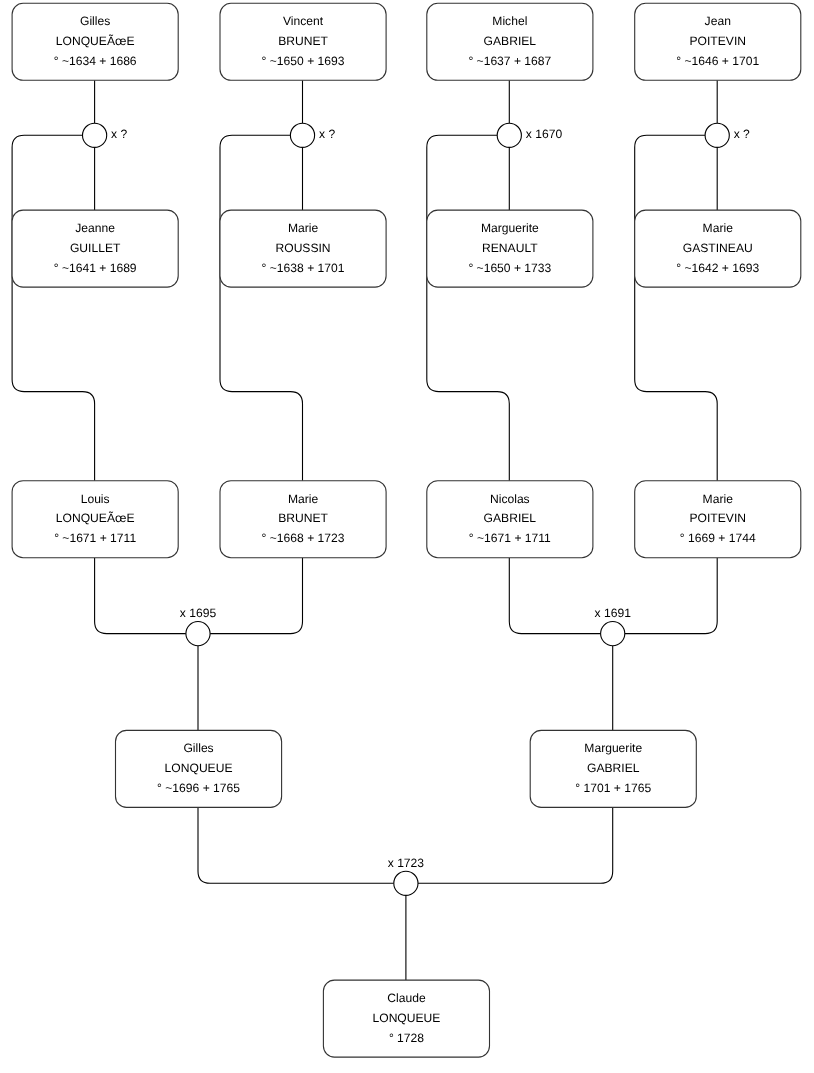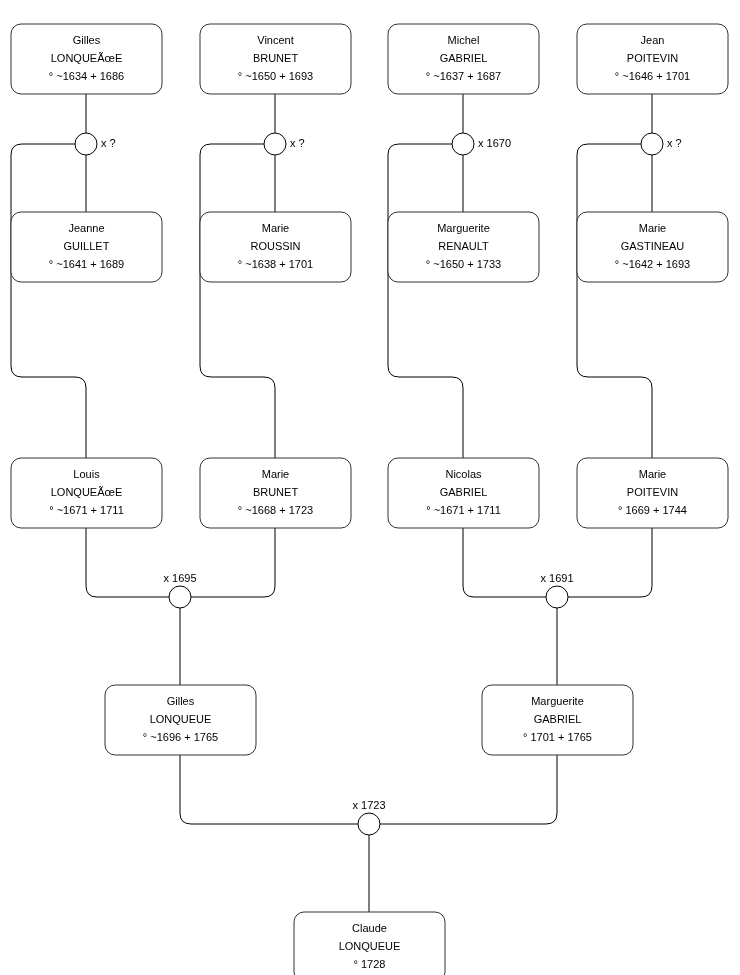--- a/index.html
+++ b/index.html
@@ -10,21 +10,20 @@
   body {
     width: 740px;
     height: 975px;
     font-family: "Liberation Sans", sans-serif;
     overflow: hidden;
   }
   #chart-root {
     position: relative;
     width: 740px;
     height: 803px;
-    margin-top: 21px;
   }
   svg#tree-svg {
     position: absolute;
     left: 0;
     top: 0;
     width: 740px;
     height: 975px;
     display: block;
   }
   .link-path {

